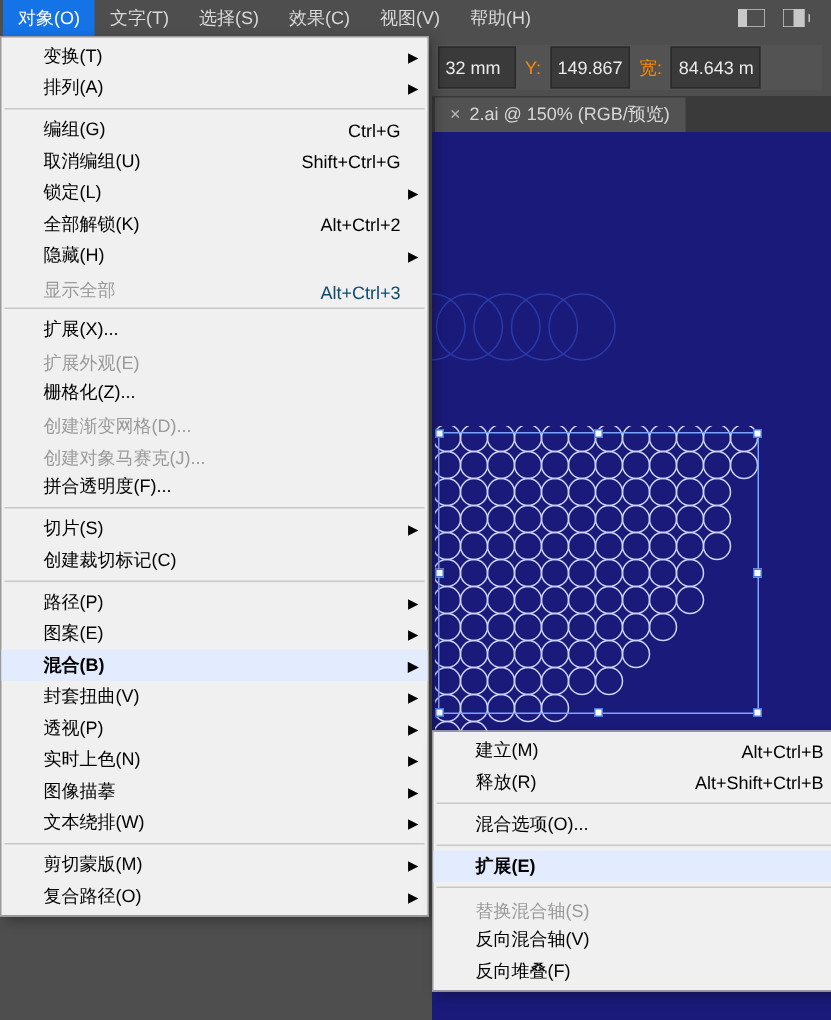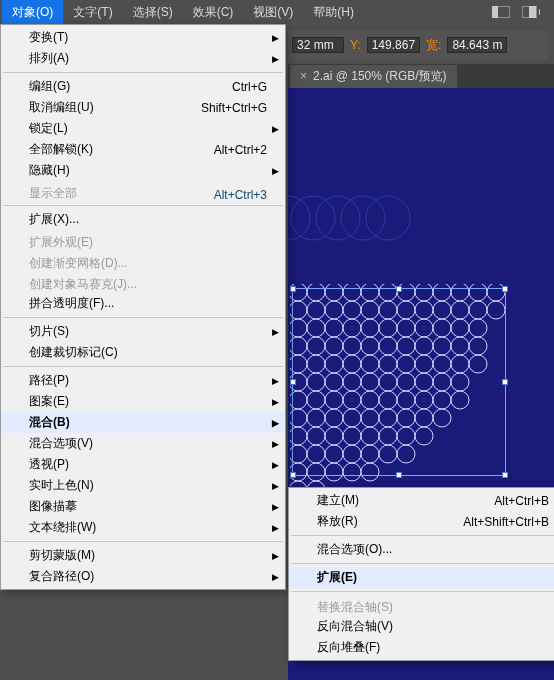--- a/index.html
+++ b/index.html
@@ -9,21 +9,21 @@
 .menubar { height: 24px; background: #4e4e4e; display: flex; align-items: center; padding-left: 2px; }
 .menubar-item { color: #d8d8d8; padding: 20px 10px; cursor: default; }
 .menubar-item.active { background: #1473e6; color: #fff; }
 .menubar-right { margin-left: auto; display: flex; gap: 12px; padding-right: 14px; align-items: center; }
 .menubar-icon { width: 18px; height: 14px; display: flex; align-items: center; justify-content: center; }
 
 
 .controlbar { position: absolute; top: 30px; left: 288px; right: 6px; height: 30px; background: #535353; display: flex; align-items: center; gap: 4px; padding: 0 4px; }
 .ctrl-label { color: #d8d8d8; background: #535353; padding: 0 2px; }
 .ctrl-label.orange { color: #ff8a00; }
-.ctrl-field { background: #3a3a3a; color: #eaeaea; border: 1px solid #2a2a2a; height: 16px; padding: 0 4px; display: flex; align-items: center; min-width: 52px; }
+.ctrl-field { background: #3a3a3a; color: #eaeaea; border: 1px solid #2a2a2a; height: 28px; padding: 0 4px; display: flex; align-items: center; min-width: 52px; }
 
 
 .tabbar { position: absolute; top: 64px; left: 288px; right: 0; height: 24px; background: #3a3a3a; display: flex; align-items: center; padding-left: 2px; }
 .tab { background: #525252; color: #d8d8d8; padding: 3px 10px; display: flex; align-items: center; gap: 6px; }
 .tab-x { color: #b8b8b8; }
 
 
 .canvas { position: absolute; top: 88px; left: 288px; right: 0; bottom: 0; background: #1a1a7a; overflow: hidden; }
 .selection { position: absolute; left: 4px; top: 200px; width: 214px; height: 188px; border: 1px solid #7aa4ff; }
 .handle { position: absolute; width: 6px; height: 6px; background: #fff; border: 1px solid #4a7ae0; }
@@ -252,20 +252,23 @@
       <span>显示全部</span>
       <span class="shortcut">Alt+Ctrl+3</span>
     </div>
     <div class="menu-sep"></div>
     <div class="menu-item">
       <span>扩展(X)...</span>
     </div>
     <div class="menu-item disabled">
       <span>扩展外观(E)</span>
     </div>
+    <div class="menu-item">
+      <span>栅格化(Z)...</span>
+    </div>
     <div class="menu-item disabled">
       <span>创建渐变网格(D)...</span>
     </div>
     <div class="menu-item disabled">
       <span>创建对象马赛克(J)...</span>
     </div>
     <div class="menu-item">
       <span>拼合透明度(F)...</span>
     </div>
     <div class="menu-sep"></div>
@@ -283,21 +286,21 @@
     </div>
     <div class="menu-item">
       <span>图案(E)</span>
       <span class="arrow">▶</span>
     </div>
     <div class="menu-item highlight">
       <span>混合(B)</span>
       <span class="arrow">▶</span>
     </div>
     <div class="menu-item">
-      <span>混合选项(V)</span>
+      <span>封套扭曲(V)</span>
       <span class="arrow">▶</span>
     </div>
     <div class="menu-item">
       <span>透视(P)</span>
       <span class="arrow">▶</span>
     </div>
     <div class="menu-item">
       <span>实时上色(N)</span>
       <span class="arrow">▶</span>
     </div>

